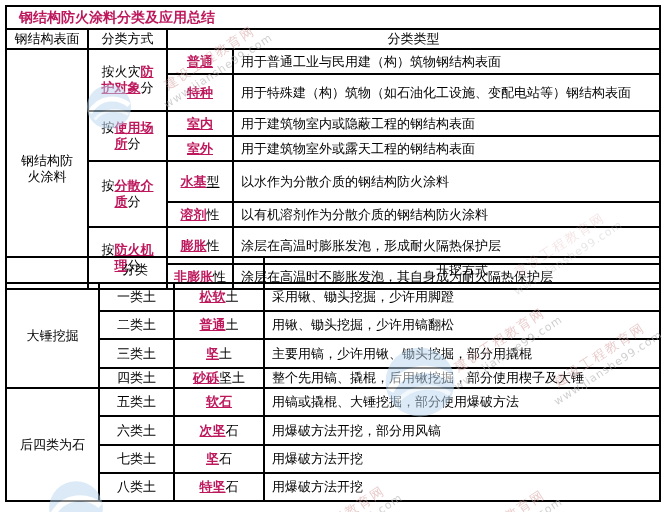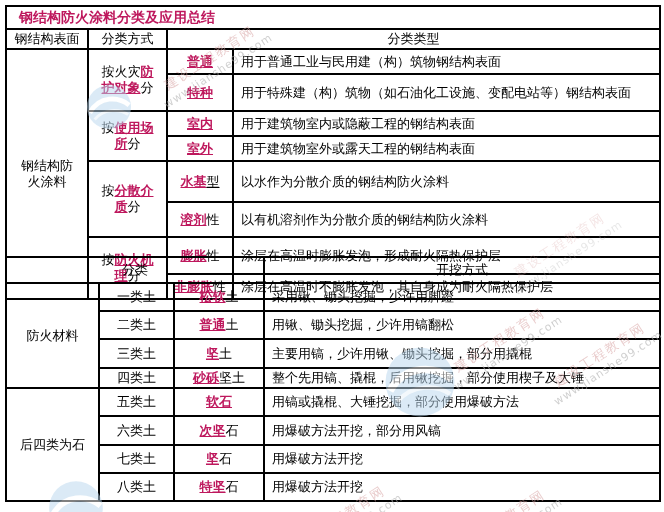--- a/index.html
+++ b/index.html
@@ -84,21 +84,21 @@
     <td><span class="red">室外</span><span></span></td>
     <td class="desc">用于建筑物室外或露天工程的钢结构表面</td>
   </tr>
   <tr style="height:41px">
     <td rowspan="2">
           <div class="narrow"><span>按</span><span class="red">分散介质</span><span>分</span></div>
         </td>
     <td><span class="red">水基</span><span class="u">型</span></td>
     <td class="desc">以水作为分散介质的钢结构防火涂料</td>
   </tr>
-  <tr style="height:35px">
+  <tr style="height:25px">
     <td><span class="red">溶剂</span><span>性</span></td>
     <td class="desc">以有机溶剂作为分散介质的钢结构防火涂料</td>
   </tr>
   <tr style="height:37px">
     <td rowspan="2">
           <div class="narrow"><span>按</span><span class="red">防火机理</span><span>分</span></div>
         </td>
     <td><span class="red">膨胀</span><span>性</span></td>
     <td class="desc">涂层在高温时膨胀发泡，形成耐火隔热保护层</td>
   </tr>
@@ -116,21 +116,21 @@
       <col style="width:90px">
       <col style="width:396px">
     </colgroup>
   <tbody>
       <tr style="height:25px">
     <td colspan="3">分类</td>
     <td>开挖方式</td>
   </tr>
 
   <tr style="height:27px">
-    <td rowspan="4">防火材料</td>
+    <td rowspan="4">大锤挖掘</td>
     <td>一类土</td>
     <td><span class="red">松软</span><span>土</span></td>
     <td class="desc">采用锹、锄头挖掘，少许用脚蹬</td>
   </tr>
   <tr style="height:27px">
     <td>二类土</td>
     <td><span class="red">普通</span><span>土</span></td>
     <td class="desc">用锹、锄头挖掘，少许用镐翻松</td>
   </tr>
   <tr style="height:27px">

